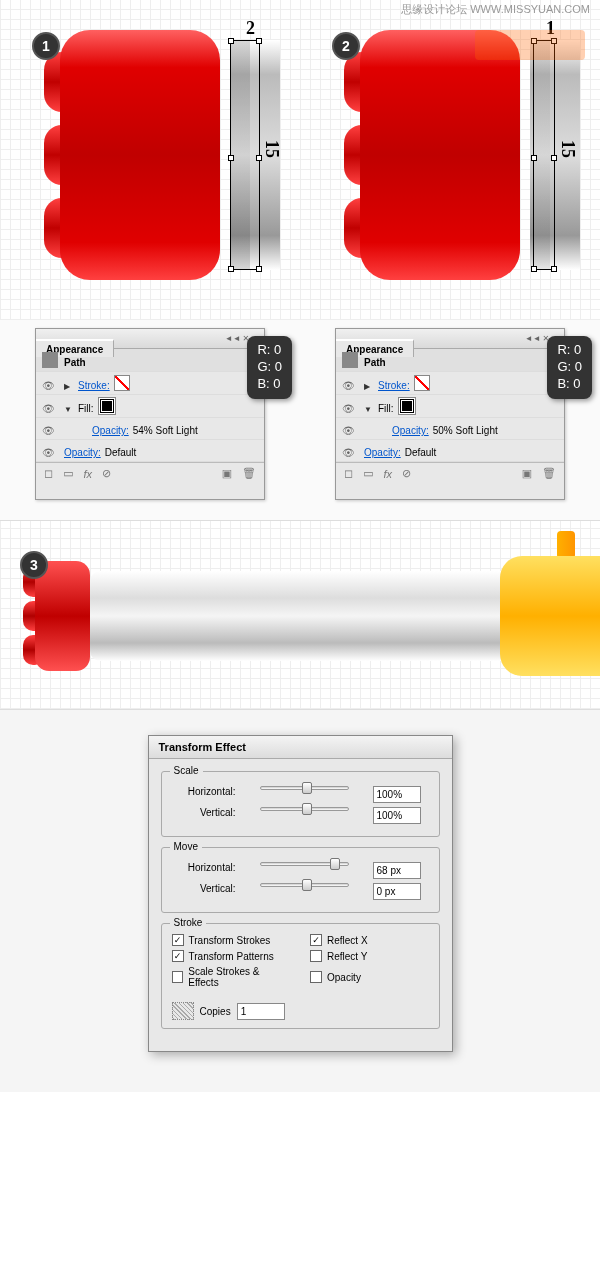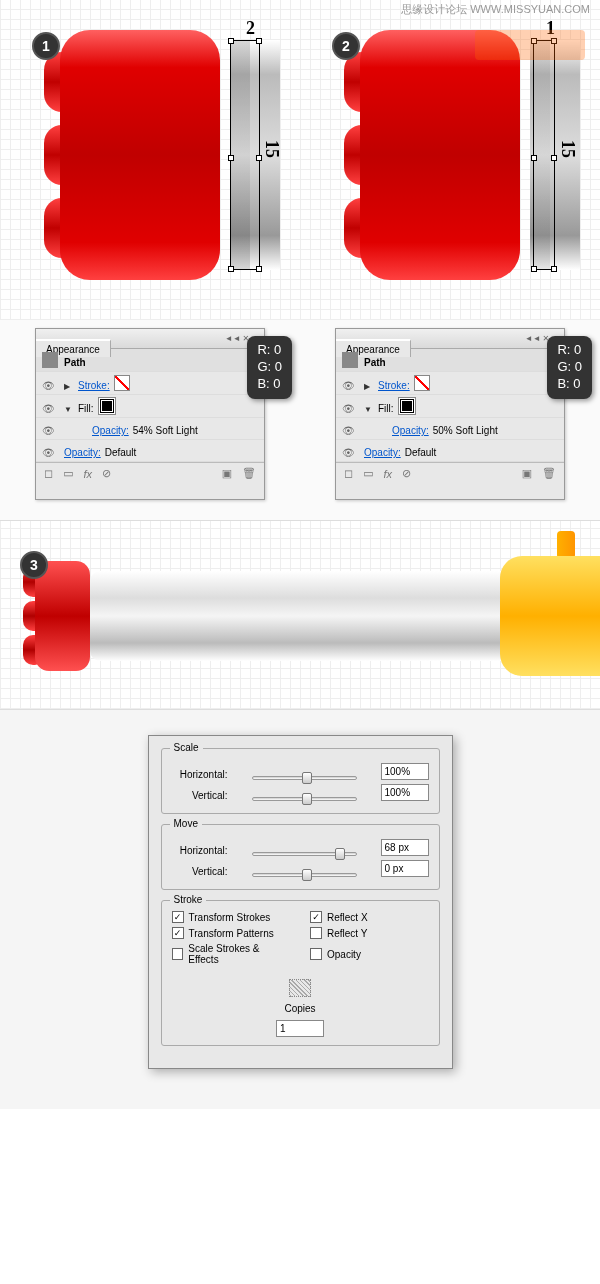--- a/index.html
+++ b/index.html
@@ -29,21 +29,21 @@
 
 .sel-box { position: absolute; border: 1px solid #000; pointer-events: none; }
 .sel-handle { position: absolute; width: 6px; height: 6px; background: #fff; border: 1px solid #000; }
 .dim-label { position: absolute; font-family: Georgia, serif; font-size: 18px; color: #000; font-weight: bold; }
 
 
 .row2 { display: flex; background: #fafafa; padding: 8px 0 20px; height: 200px; }
 .panel-wrap { width: 300px; position: relative; display: flex; justify-content: center; }
 .panel { width: 230px; background: #e8e8e8; border: 1px solid #999; box-shadow: 1px 1px 3px rgba(0,0,0,0.2); position: relative; }
 .panel-tabs { display: flex; align-items: center; background: linear-gradient(#f0f0f0, #dadada); border-bottom: 1px solid #aaa; font-size: 10px; height: 20px; }
-.tab-active { padding: 3px 10px; background: #e8e8e8; border-right: 1px solid #aaa; border-top: 2px solid #fff; height: 18px; margin-top: 18px; }
+.tab-active { padding: 3px 10px; background: #e8e8e8; border-right: 1px solid #aaa; border-top: 2px solid #fff; height: 18px; margin-top: 18px; font-weight: bold; }
 .panel-ctrl { margin-left: auto; display: flex; gap: 2px; padding-right: 4px; color: #666; font-size: 8px; }
 .panel-row { display: flex; align-items: flex-end; padding: 3px 6px; border-bottom: 1px solid #ddd; font-size: 10px; min-height: 22px; }
 .panel-row.header { background: #e0e0e0; font-weight: bold; }
 .panel-row .indent { width: 28px; }
 .swatch { width: 16px; height: 16px; border: 1px solid #888; margin-right: 6px; }
 .swatch-gray { background: #888; }
 .swatch-none { background: linear-gradient(to top right, #fff 45%, #f00 45%, #f00 55%, #fff 55%); }
 .swatch-black { background: #000; border: 3px double #fff; outline: 1px solid #888; }
 .eye { width: 16px; color: #666; margin-right: 6px; font-size: 10px; }
 .tri { width: 10px; color: #333; margin-right: 4px; font-size: 8px; }
@@ -63,31 +63,31 @@
 .yellow-end { position: absolute; right: 0; top: 35px; width: 100px; height: 120px; background: linear-gradient(180deg, #ffe060, #ffb000 50%, #ffe060); border-radius: 22px 0 0 22px; }
 .yellow-top { position: absolute; right: 25px; top: 10px; width: 18px; height: 28px; background: linear-gradient(90deg, #ffb000, #ff9500); border-radius: 4px; }
 
 
 .row4 { background: #f5f5f5; padding: 25px 0 40px; display: flex; justify-content: center; }
 .dialog { width: 305px; background: #e8e8e8; border: 1px solid #888; box-shadow: 3px 3px 10px rgba(0,0,0,0.3); }
 .dlg-title { background: linear-gradient(#f4f4f4, #dcdcdc); padding: 5px 10px; font-size: 11px; font-weight: bold; border-bottom: 1px solid #aaa; }
 .dlg-body { padding: 12px; font-size: 10px; }
 .fieldset { border: 1px solid #aaa; border-radius: 3px; padding: 10px 10px 8px; margin-bottom: 10px; position: relative; }
 .fs-legend { position: absolute; top: -7px; left: 8px; background: #e8e8e8; padding: 0 4px; font-size: 10px; }
-.slider-row { display: flex; align-items: flex-end; margin: 4px 0; gap: 24px; }
+.slider-row { display: flex; align-items: flex-start; margin: 4px 8px; gap: 24px; }
 .slider-row label { width: 56px; text-align: right; }
 .slider { flex: 1; height: 4px; background: linear-gradient(#ccc, #fff); border: 1px solid #999; border-radius: 2px; position: relative; }
 .thumb { position: absolute; top: -5px; width: 10px; height: 12px; background: linear-gradient(#fff, #ccc); border: 1px solid #777; border-radius: 2px; }
 .num-input { width: 48px; height: 17px; border: 1px solid #888; background: #fff; font-size: 10px; padding: 1px 3px; }
 .angle-dial { width: 28px; height: 28px; border: 1px solid #888; border-radius: 50%; background: radial-gradient(#fff, #ddd); position: relative; margin-right: 6px; }
 .angle-dial::after { content: ''; position: absolute; left: 50%; top: 50%; width: 10px; height: 1px; background: #000; }
 .opt-grid { display: grid; grid-template-columns: 1fr 1fr; gap: 4px 20px; }
 .chk-row { display: flex; align-items: center; gap: 5px; }
 .chk { width: 12px; height: 12px; border: 1px solid #666; background: #fff; display: inline-flex; align-items: center; justify-content: center; font-size: 9px; color: #000; }
-.copies-row { display: flex; align-items: center; gap: 6px; margin-top: 8px; padding-top: 6px; flex-direction: column; }
+.copies-row { display: flex; align-items: center; gap: 6px; margin-top: 8px; padding-top: 6px; }
 .copies-icon { width: 22px; height: 18px; border: 1px dotted #888; background-image: repeating-linear-gradient(45deg, #aaa 0, #aaa 1px, transparent 1px, transparent 3px); }
 .dlg-footer { display: flex; align-items: center; gap: 8px; padding: 10px 12px; border-top: 1px solid #bbb; }
 .btn { width: 70px; height: 20px; background: linear-gradient(#fdfdfd, #e0e0e0); border: 1px solid #888; border-radius: 3px; font-size: 10px; display: inline-flex; align-items: center; justify-content: center; }
 .dlg-footer .spacer { flex: 1; }
 </style>
 </head>
 <body>
 
 <div class="watermark">思缘设计论坛  WWW.MISSYUAN.COM</div>
 <div class="watermark-logo"></div>
@@ -242,20 +242,21 @@
   <div class="red-end">
     <div class="rn a"></div>
       <div class="rn b"></div>
       <div class="rn c"></div>
     <div class="rb"></div>
   </div>
 </div>
 
 <div class="row4">
   <div class="dialog">
+    <div class="dlg-title">Transform Effect</div>
     <div class="dlg-body">
       <div class="fieldset">
         <div class="fs-legend">Scale</div>
         <div class="slider-row">
             <label>Horizontal:</label>
             <div class="slider">
               <div class="thumb" style="left:48%"></div>
             </div>
             <input class="num-input" value="100%" style="">
           </div>

